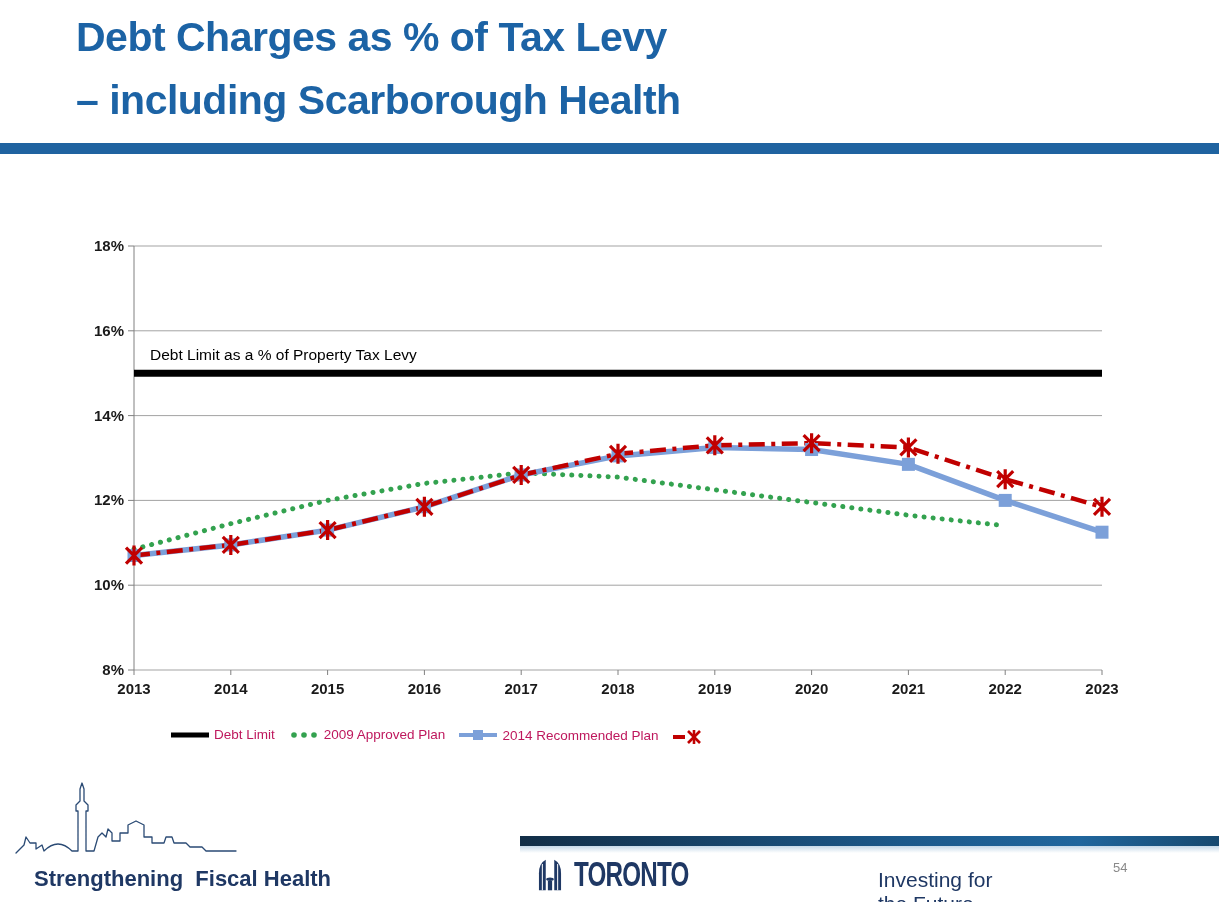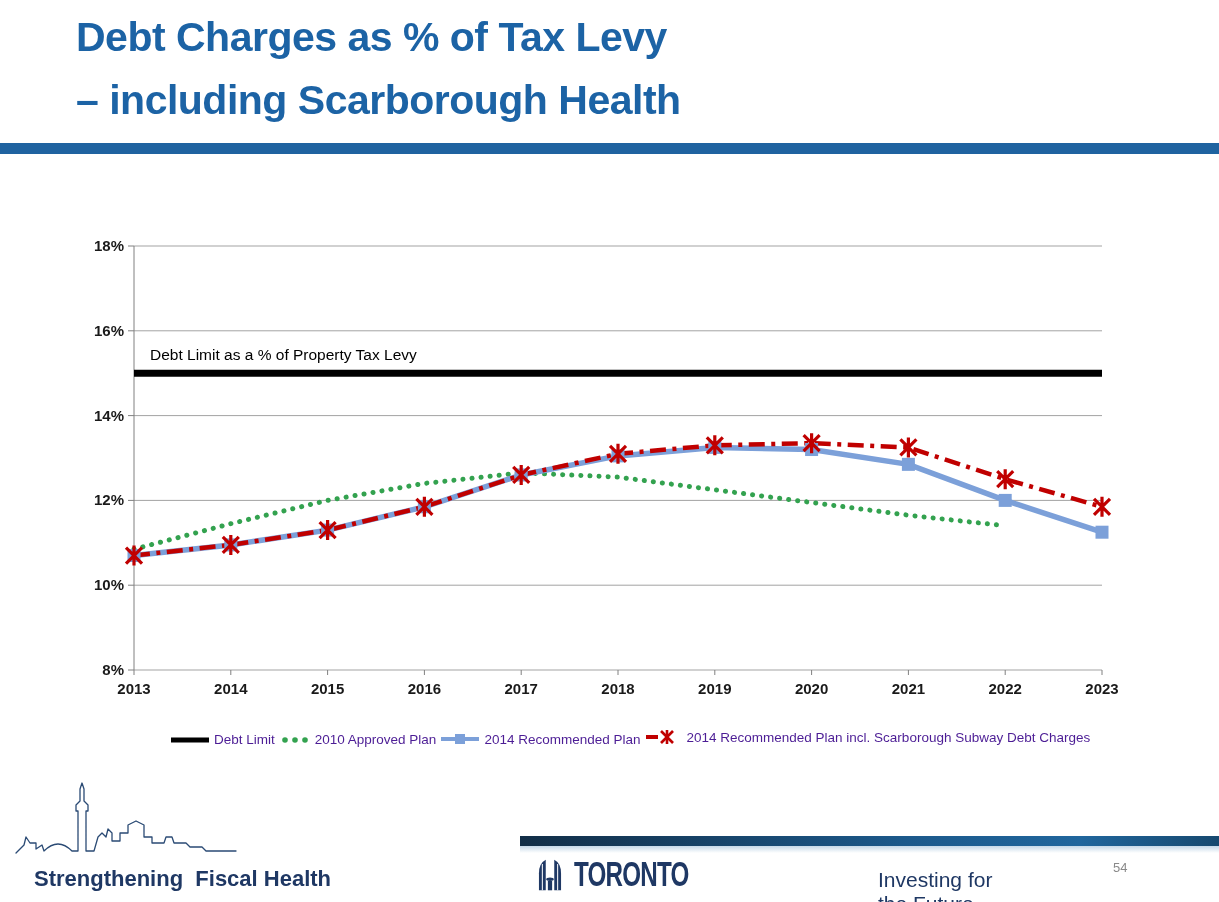--- a/index.html
+++ b/index.html
@@ -6,21 +6,21 @@
   body{font-family:"Liberation Sans", sans-serif; width:1219px; height:902px; position:relative; overflow:hidden;}
   .slide{position:absolute; inset:0; width:1027px; height:902px; background:#fff;}
 
   
   .title-block{position:absolute; left:76px; top:6px; width:1100px;}
   .title-line{font-weight:bold; font-size:41px; line-height:63px; color:#1C63A5; letter-spacing:-0.5px;}
   .title-rule{position:absolute; left:0; top:143px; width:1219px; height:11px; background:#1F63A0;}
 
   
   .chart-wrap{position:absolute; left:0; top:230px; width:1219px; height:480px;}
-  .legend-row{position:absolute; left:170px; top:727px; width:1049px; display:flex; align-items:flex-end; gap:4px; font-size:13.5px; color:#4c1d95; white-space:nowrap;}
+  .legend-row{position:absolute; left:170px; top:727px; width:1049px; display:flex; align-items:flex-start; gap:13px; font-size:13.5px; color:#be185d; white-space:nowrap;}
   .legend-item{display:flex; align-items:center; gap:4px;}
   .legend-item svg{display:block;}
 
   
   .skyline{position:absolute; left:14px; top:779px;}
   .footer-left{position:absolute; left:34px; top:866px; font-size:22px; font-weight:bold; color:#1F3864; white-space:pre;}
   .footer-bar{position:absolute; left:520px; top:836px; width:699px; height:10px;
               background:linear-gradient(90deg,#122E47 0%, #1C598B 55%, #20669D 80%, #17496F 100%);}
   .footer-bar-fade{position:absolute; left:520px; top:846px; width:699px; height:7px;
               background:linear-gradient(180deg, rgba(150,185,215,0.55), rgba(255,255,255,0));}
@@ -121,39 +121,38 @@
         <line x1="1" y1="7" x2="39" y2="7" stroke="#000" stroke-width="5"></line>
       </svg>
       <span>Debt Limit</span>
     </div>
     <div class="legend-item">
       <svg width="32" height="14">
         <circle cx="6" cy="7" r="2.8" fill="#33A24F"></circle>
           <circle cx="16" cy="7" r="2.8" fill="#33A24F"></circle>
           <circle cx="26" cy="7" r="2.8" fill="#33A24F"></circle>
       </svg>
-      <span>2010 Approved Plan</span>
+      <span>2009 Approved Plan</span>
     </div>
     <div class="legend-item">
       <svg width="40" height="16">
         <line x1="1" y1="8" x2="39" y2="8" stroke="#7CA0D9" stroke-width="4"></line>
         <rect x="15" y="3" width="10" height="10" fill="#7CA0D9"></rect>
       </svg>
       <span>2014 Recommended Plan</span>
     </div>
     <div class="legend-item">
       <svg width="38" height="20">
         <line x1="1" y1="10" x2="13" y2="10" stroke="#C00000" stroke-width="4"></line>
         <g stroke="#C00000" stroke-width="2.6">
           <line x1="22" y1="3" x2="22" y2="17"></line>
           <line x1="16" y1="4" x2="28" y2="16"></line>
           <line x1="16" y1="16" x2="28" y2="4"></line>
         </g>
       </svg>
-      <span>2014 Recommended Plan incl. Scarborough Subway Debt Charges</span>
     </div>
   </div>
 
   <svg class="skyline" width="225" height="80" viewBox="0 0 225 80">
     <path fill="none" stroke="#2A4A74" stroke-width="1.3" stroke-linejoin="round" stroke-linecap="round" d="M2 74 L10 66 L12 58 L16 64 L22 64 L22 70 L28 66 L30 72
          Q44 58 58 72
          L64 72 L64 32 L62 32 L62 26 L66 22 L66 10 L68 4 L70 10 L70 22 L74 26 L74 32 L72 32 L72 72
          L80 72 L84 58 L88 54 L92 58 L94 50 L98 54 L98 62 L106 62 L106 54 L114 54 L114 46 L122 42 L130 46 L130 58 L138 58 L138 64 L150 64 L152 58 L158 58 L160 64 L172 64 L176 68 L188 68 L192 72 L222 72"></path>
   </svg>
   <div class="footer-left">Strengthening  Fiscal Health</div>

